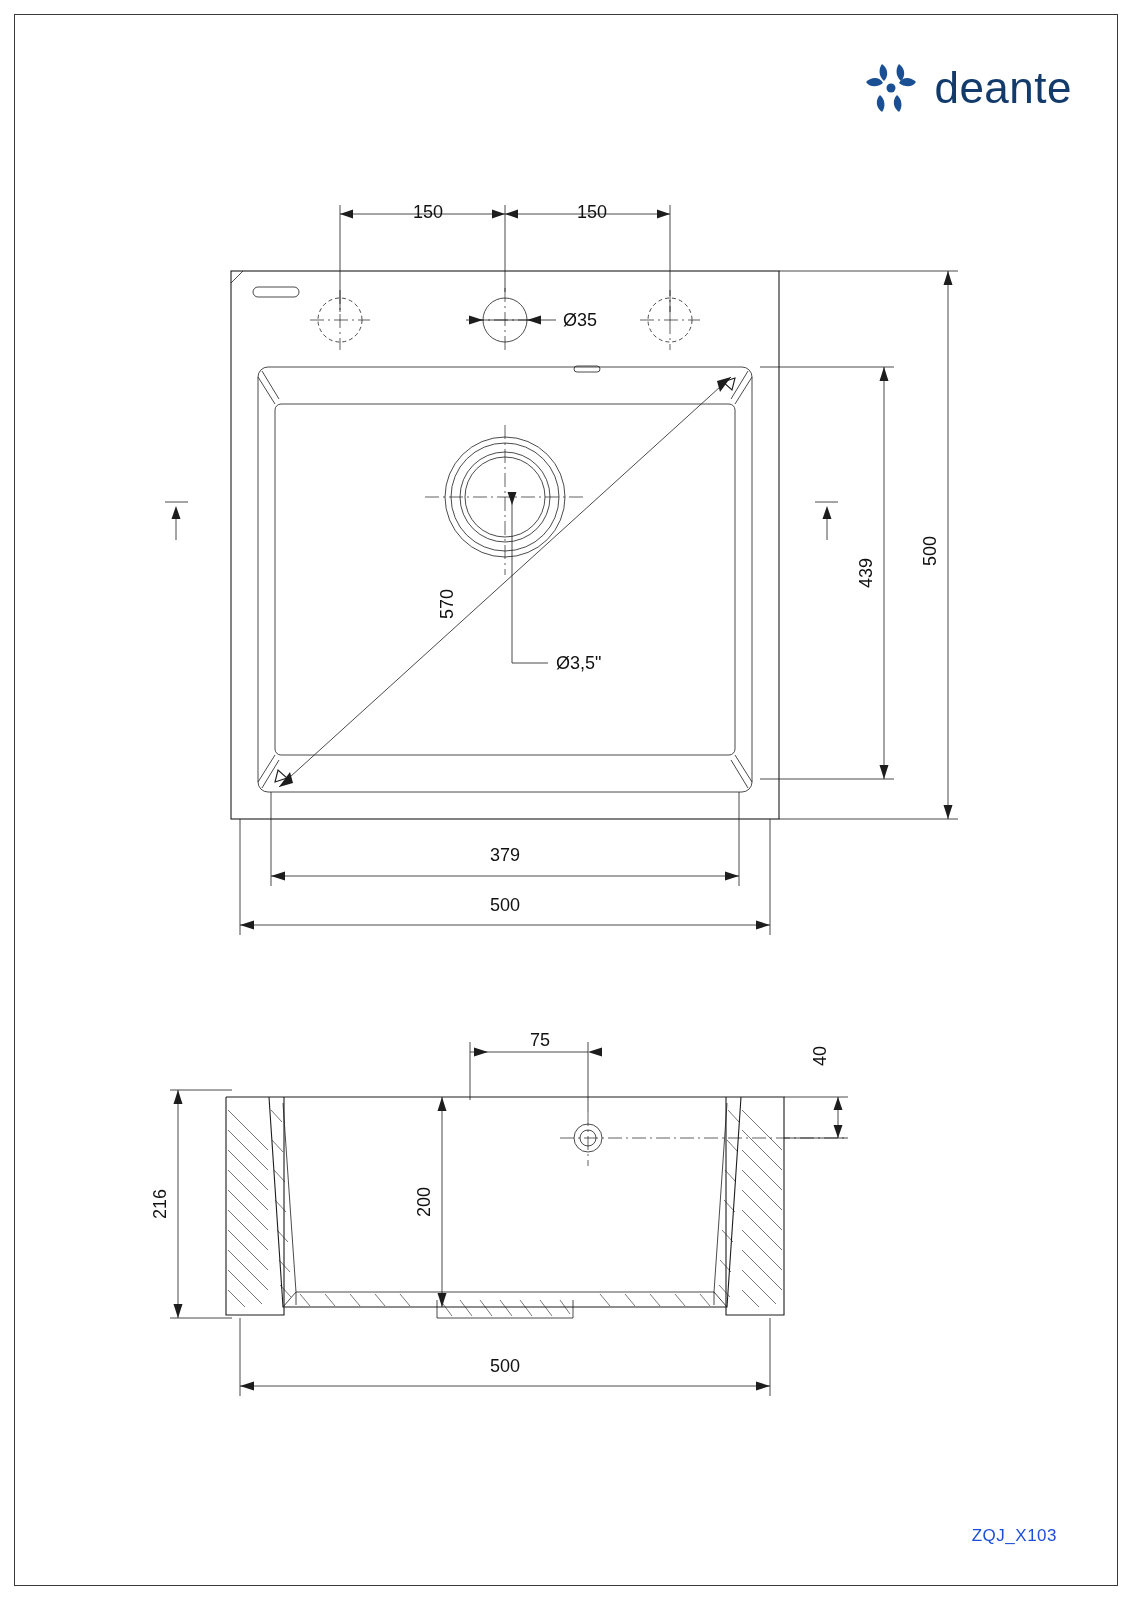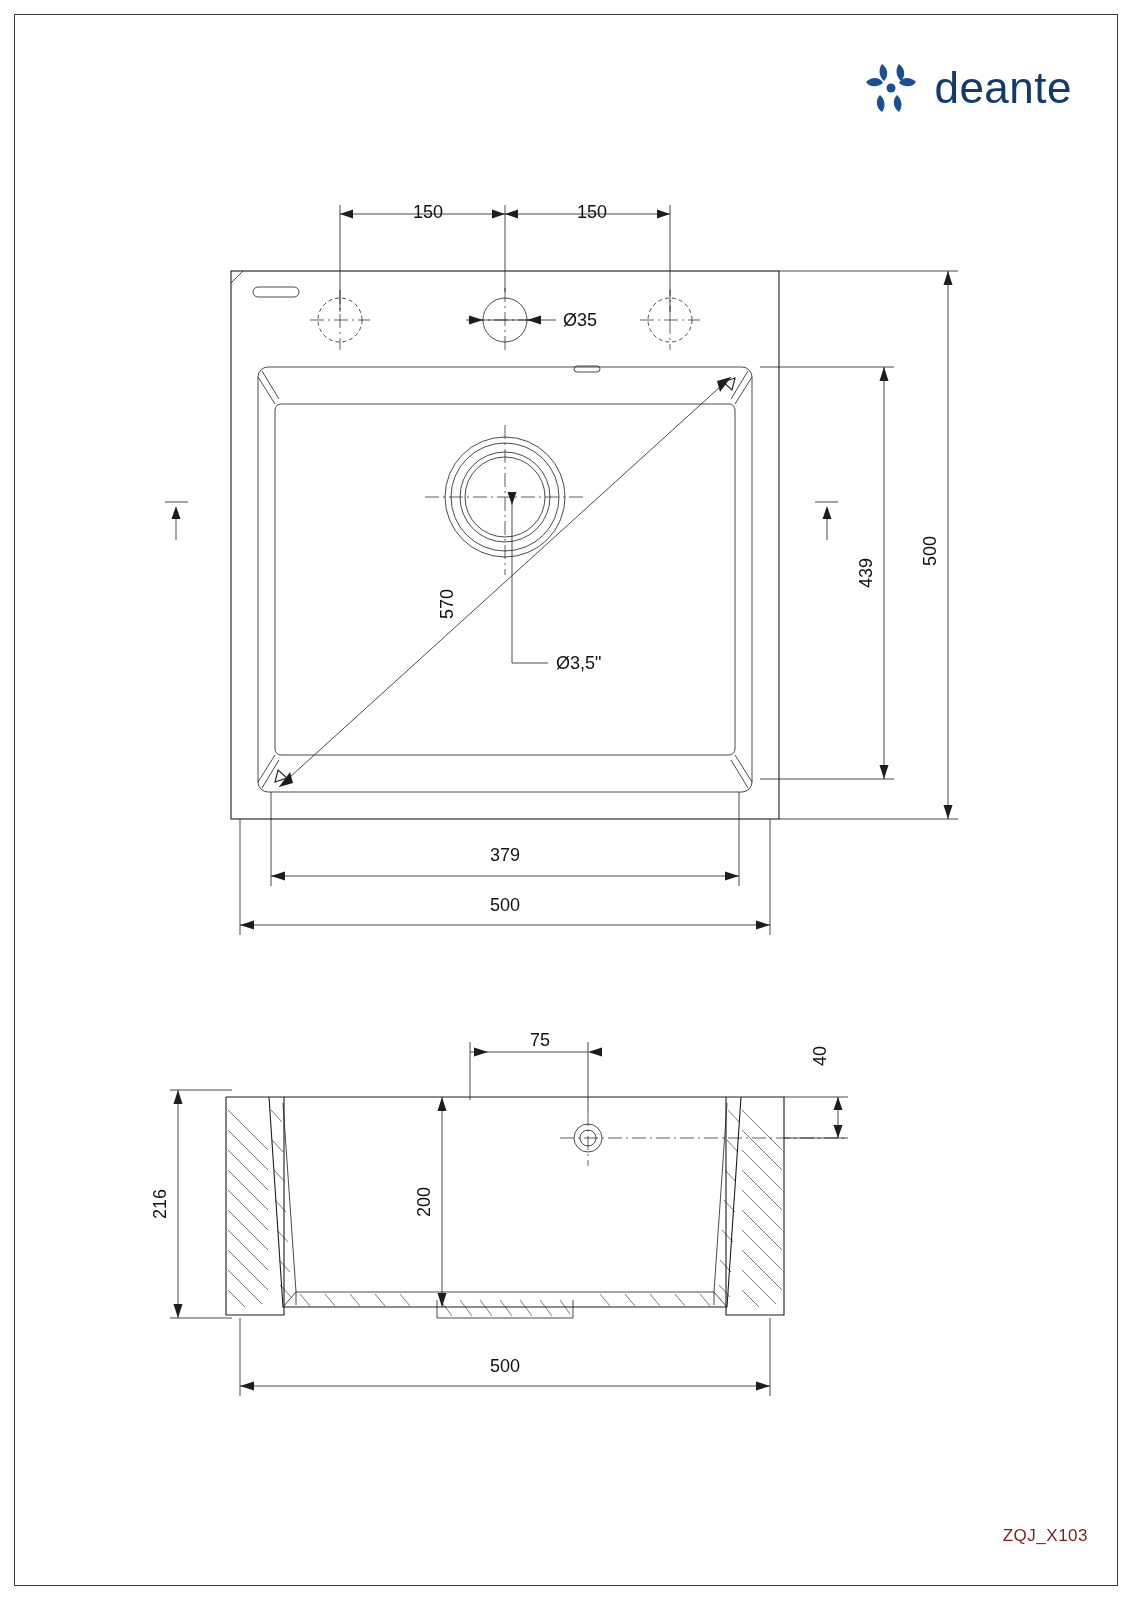--- a/index.html
+++ b/index.html
@@ -36,24 +36,24 @@
     gap: 14px;
   }
   .brand-word {
     font-size: 44px;
     color: #123a6b;
     letter-spacing: 0.5px;
     font-family: "Liberation Sans", sans-serif;
   }
   .code {
     position: absolute;
-    right: 44px;
+    right: 75px;
     bottom: 54px;
     font-size: 17px;
-    color: #7f1d1d;
+    color: #1d4ed8;
     letter-spacing: 0.5px;
   }
   svg.dwg {
     position: absolute;
     left: 0;
     top: 0;
     width: 1132px;
     height: 1600px;
   }
   .ln { stroke: #1d1d1d; stroke-width: 1.1; fill: none; }

